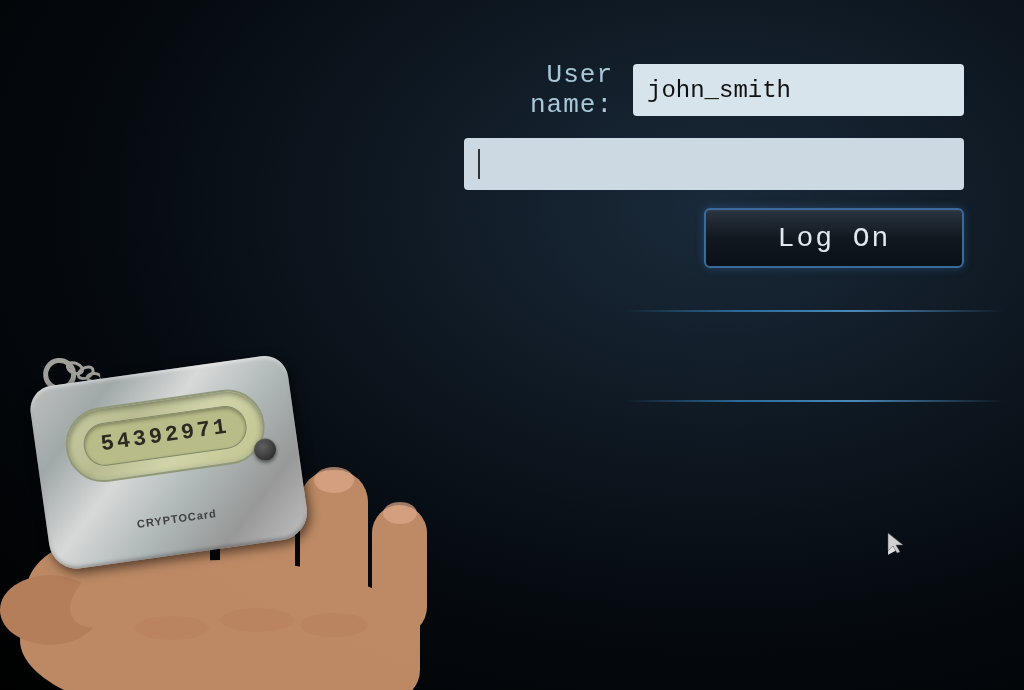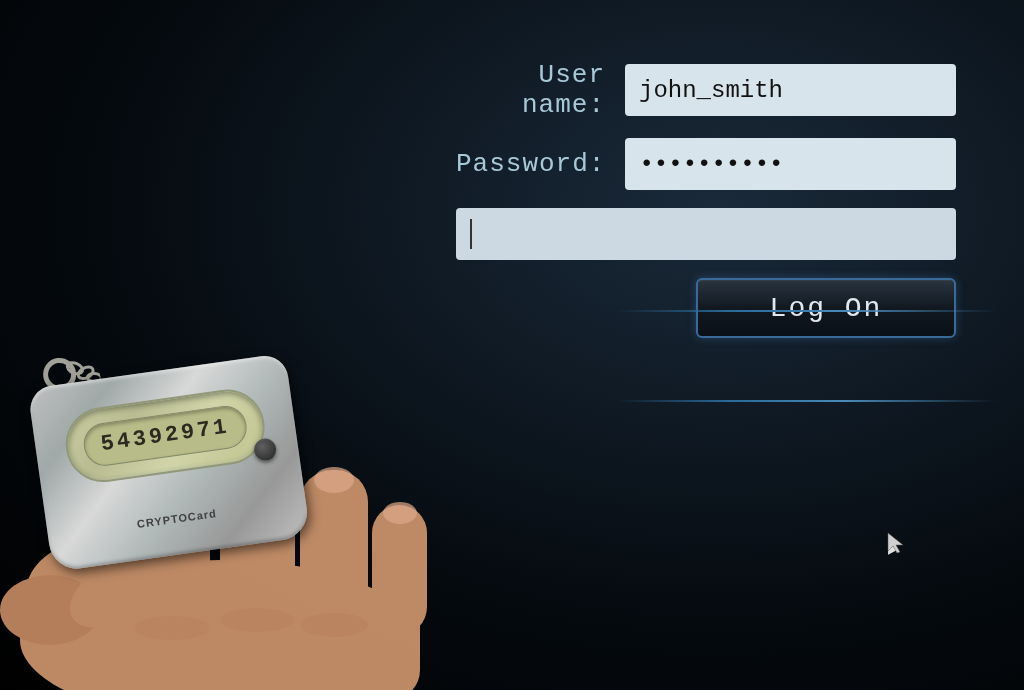--- a/index.html
+++ b/index.html
@@ -17,21 +17,21 @@
     .screen-bg {
       position: absolute;
       inset: 0;
       background: radial-gradient(ellipse at 70% 30%, #1a2a3a 0%, #050a0f 60%, #000 100%);
     }
 
     
     .login-panel {
       position: absolute;
       top: 20px;
-      right: 28px;
+      right: 20px;
       width: 580px;
       padding: 40px 40px 50px 40px;
     }
 
     .form-row {
       display: flex;
       align-items: center;
       margin-bottom: 18px;
     }
 
@@ -223,24 +223,20 @@
 
 <div class="screen-bg"></div>
 
 <div class="login-panel">
 
   <div class="form-row">
     <label class="field-label">User name:</label>
     <input class="field-input" type="text" value="john_smith" style="">
   </div>
 
-  <div class="form-row">
-    <label class="field-label">Password:</label>
-    <input class="field-input" type="password" value="aaaaaaaaaa" style="">
-  </div>
 
   <div class="form-row">
     <div class="passcode-display">
       <span class="passcode-cursor"></span>
     </div>
   </div>
 
   <div class="blue-line blue-line-top"></div>
 
   <div class="btn-row">

